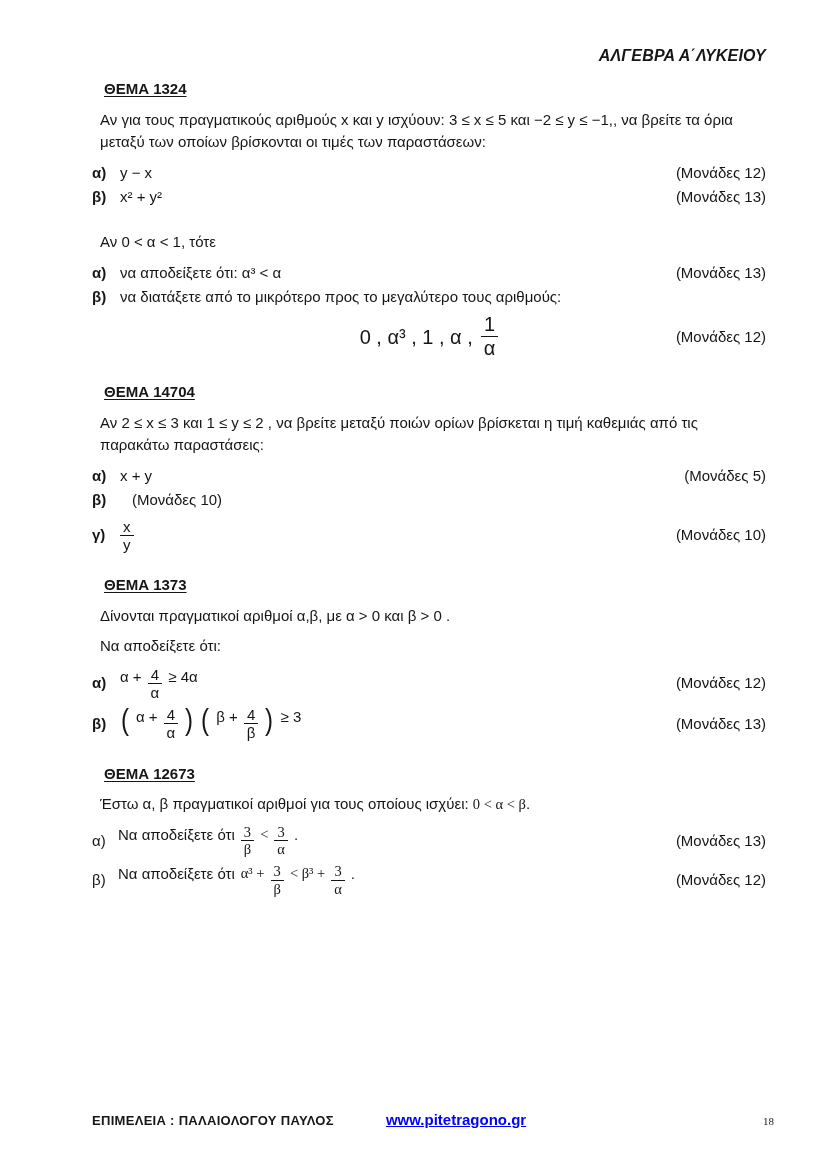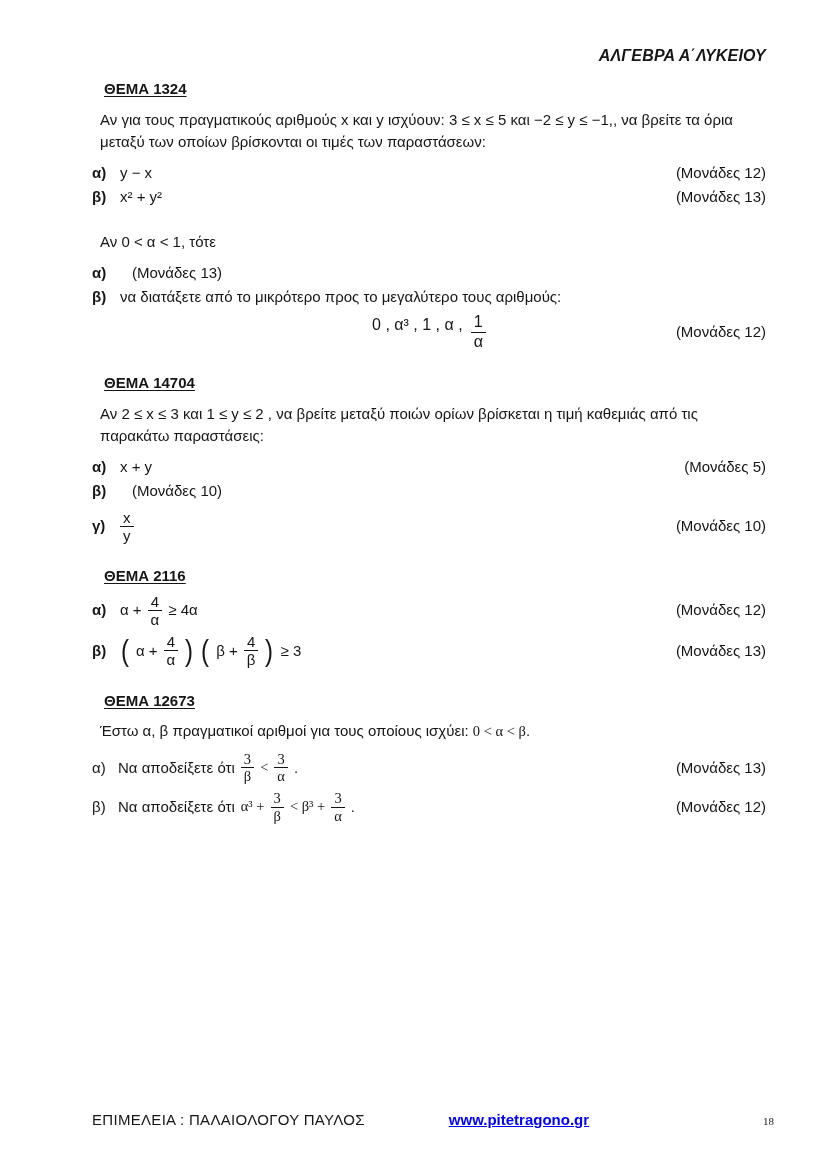--- a/index.html
+++ b/index.html
@@ -15,37 +15,37 @@
   .doc-header { text-align:right; font-weight:700; font-style:italic;
                 font-size:16px; margin-bottom:10px; letter-spacing:0.2px; }
   .sec { margin-bottom:21px; }
   .sec-title { font-size:15px; font-weight:700; text-decoration:underline;
                text-underline-offset:2px; margin:0 0 3px 12px; }
   .para { margin:8px; }
   .item { display:flex; align-items:center; min-height:24px; }
   .item.tall { margin-top:5px; }
   .ilabel { flex:0 0 28px; font-weight:700; }
   .ilabel.normal { font-weight:400; flex:0 0 26px; }
-  .iexpr { flex:1 1 auto; display:flex; align-items:center; gap:6px; }
+  .iexpr { flex:1 1 auto; display:flex; align-items:flex-start; gap:6px; }
   .points { flex:0 0 auto; margin-left:12px; white-space:nowrap;text-align:center; }
   .frac { display:inline-flex; flex-direction:column; align-items:center;
           line-height:1.15; text-align:center; }
   .frac .fnum { padding:0 3px; }
   .frac .fden { padding:0 3px; border-top:1.4px solid #141414; }
   .eqline { position:relative; display:flex; justify-content:center;
             align-items:center; margin-top:4px; min-height:38px; }
-  .eqline .eqbody { display:flex; align-items:flex-start; gap:8px; font-size:16px; }
+  .eqline .eqbody { display:flex; align-items:center; gap:8px; font-size:20px; }
   .eqline .points { position:absolute; right:0; top:50%; transform:translateY(-50%); margin-left:0; }
   .bigp { font-size:30px; font-weight:400; line-height:0.9;
           transform:scaleX(0.8); display:inline-block; }
   .mm { font-family:"Liberation Serif", serif; font-size:14.5px; }
   .footer { position:absolute; left:76px; right:70px; bottom:40px;
             display:flex; align-items:baseline; }
-  .f-credit { font-weight:400; font-size:15px; letter-spacing:0.3px; }
-  .f-link { margin-left:84px; font-weight:700; color:#0000ff;
+  .f-credit { font-weight:700; font-size:13px; letter-spacing:0.3px; }
+  .f-link { margin-left:52px; font-weight:700; color:#0000ff;
             text-decoration:underline; cursor:pointer; }
   .f-page { margin-left:auto; font-family:"Liberation Serif", serif; font-size:11px; }
 </style>
 </head>
 <body>
 
 <div class="page">
 
   <div class="doc-header">
     <span>ΑΛΓΕΒΡΑ Α΄ΛΥΚΕΙΟΥ</span>
@@ -67,20 +67,23 @@
         <span>x² + y²</span>
       </span>
       <span class="points">(Μονάδες 13)</span>
     </div>
   </section>
 
   <section class="sec">
     <p class="para">Αν 0 &lt; α &lt; 1, τότε</p>
     <div class="item">
       <span class="ilabel">α)</span>
+      <span class="iexpr">
+        <span>να αποδείξετε ότι: α³ &lt; α</span>
+      </span>
       <span class="points">(Μονάδες 13)</span>
     </div>
     <div class="item">
       <span class="ilabel">β)</span>
       <span class="iexpr">
         <span>να διατάξετε από το μικρότερο προς το μεγαλύτερο τους αριθμούς:</span>
       </span>
     </div>
     <div class="eqline">
       <span class="eqbody">
@@ -114,21 +117,23 @@
         <span class="frac">
           <span class="fnum">x</span>
           <span class="fden">y</span>
         </span>
       </span>
       <span class="points">(Μονάδες 10)</span>
     </div>
   </section>
 
   <section class="sec">
-    <h2 class="sec-title">ΘΕΜΑ 2116</h2>
+    <h2 class="sec-title">ΘΕΜΑ 1373</h2>
+    <p class="para">Δίνονται πραγματικοί αριθμοί α,β, με  α &gt; 0  και  β &gt; 0 .</p>
+    <p class="para">Να αποδείξετε ότι:</p>
     <div class="item tall">
       <span class="ilabel">α)</span>
       <span class="iexpr">
         <span>α +</span>
         <span class="frac">
           <span class="fnum">4</span>
           <span class="fden">α</span>
         </span>
         <span>≥ 4α</span>
       </span>

